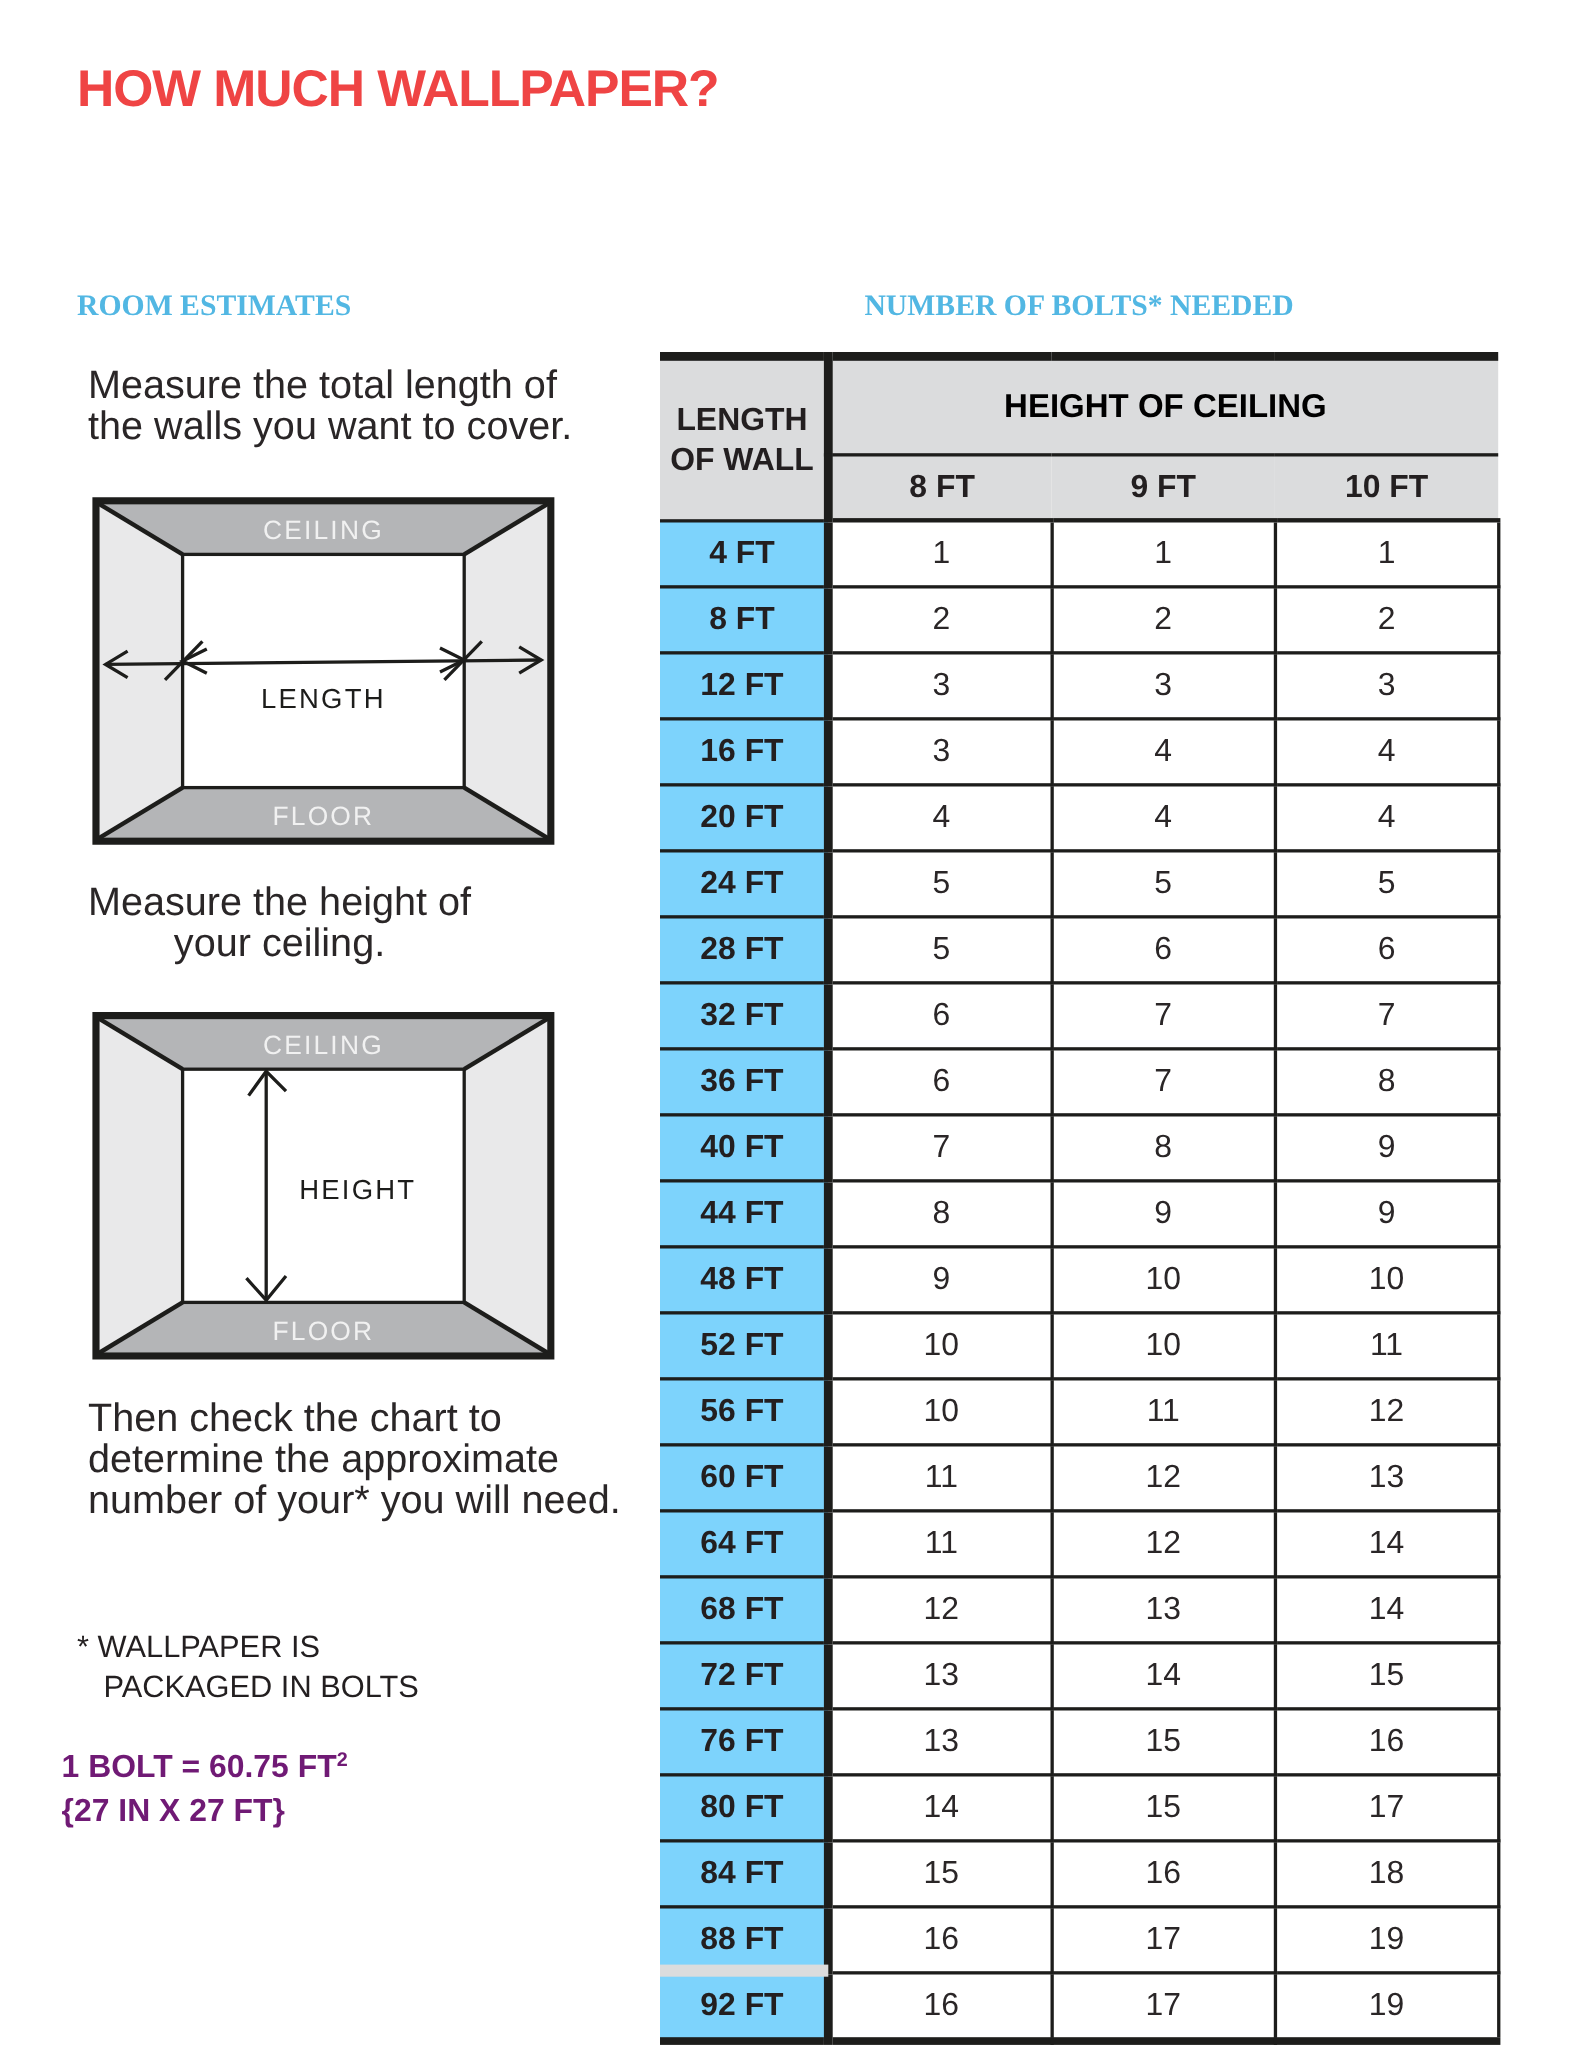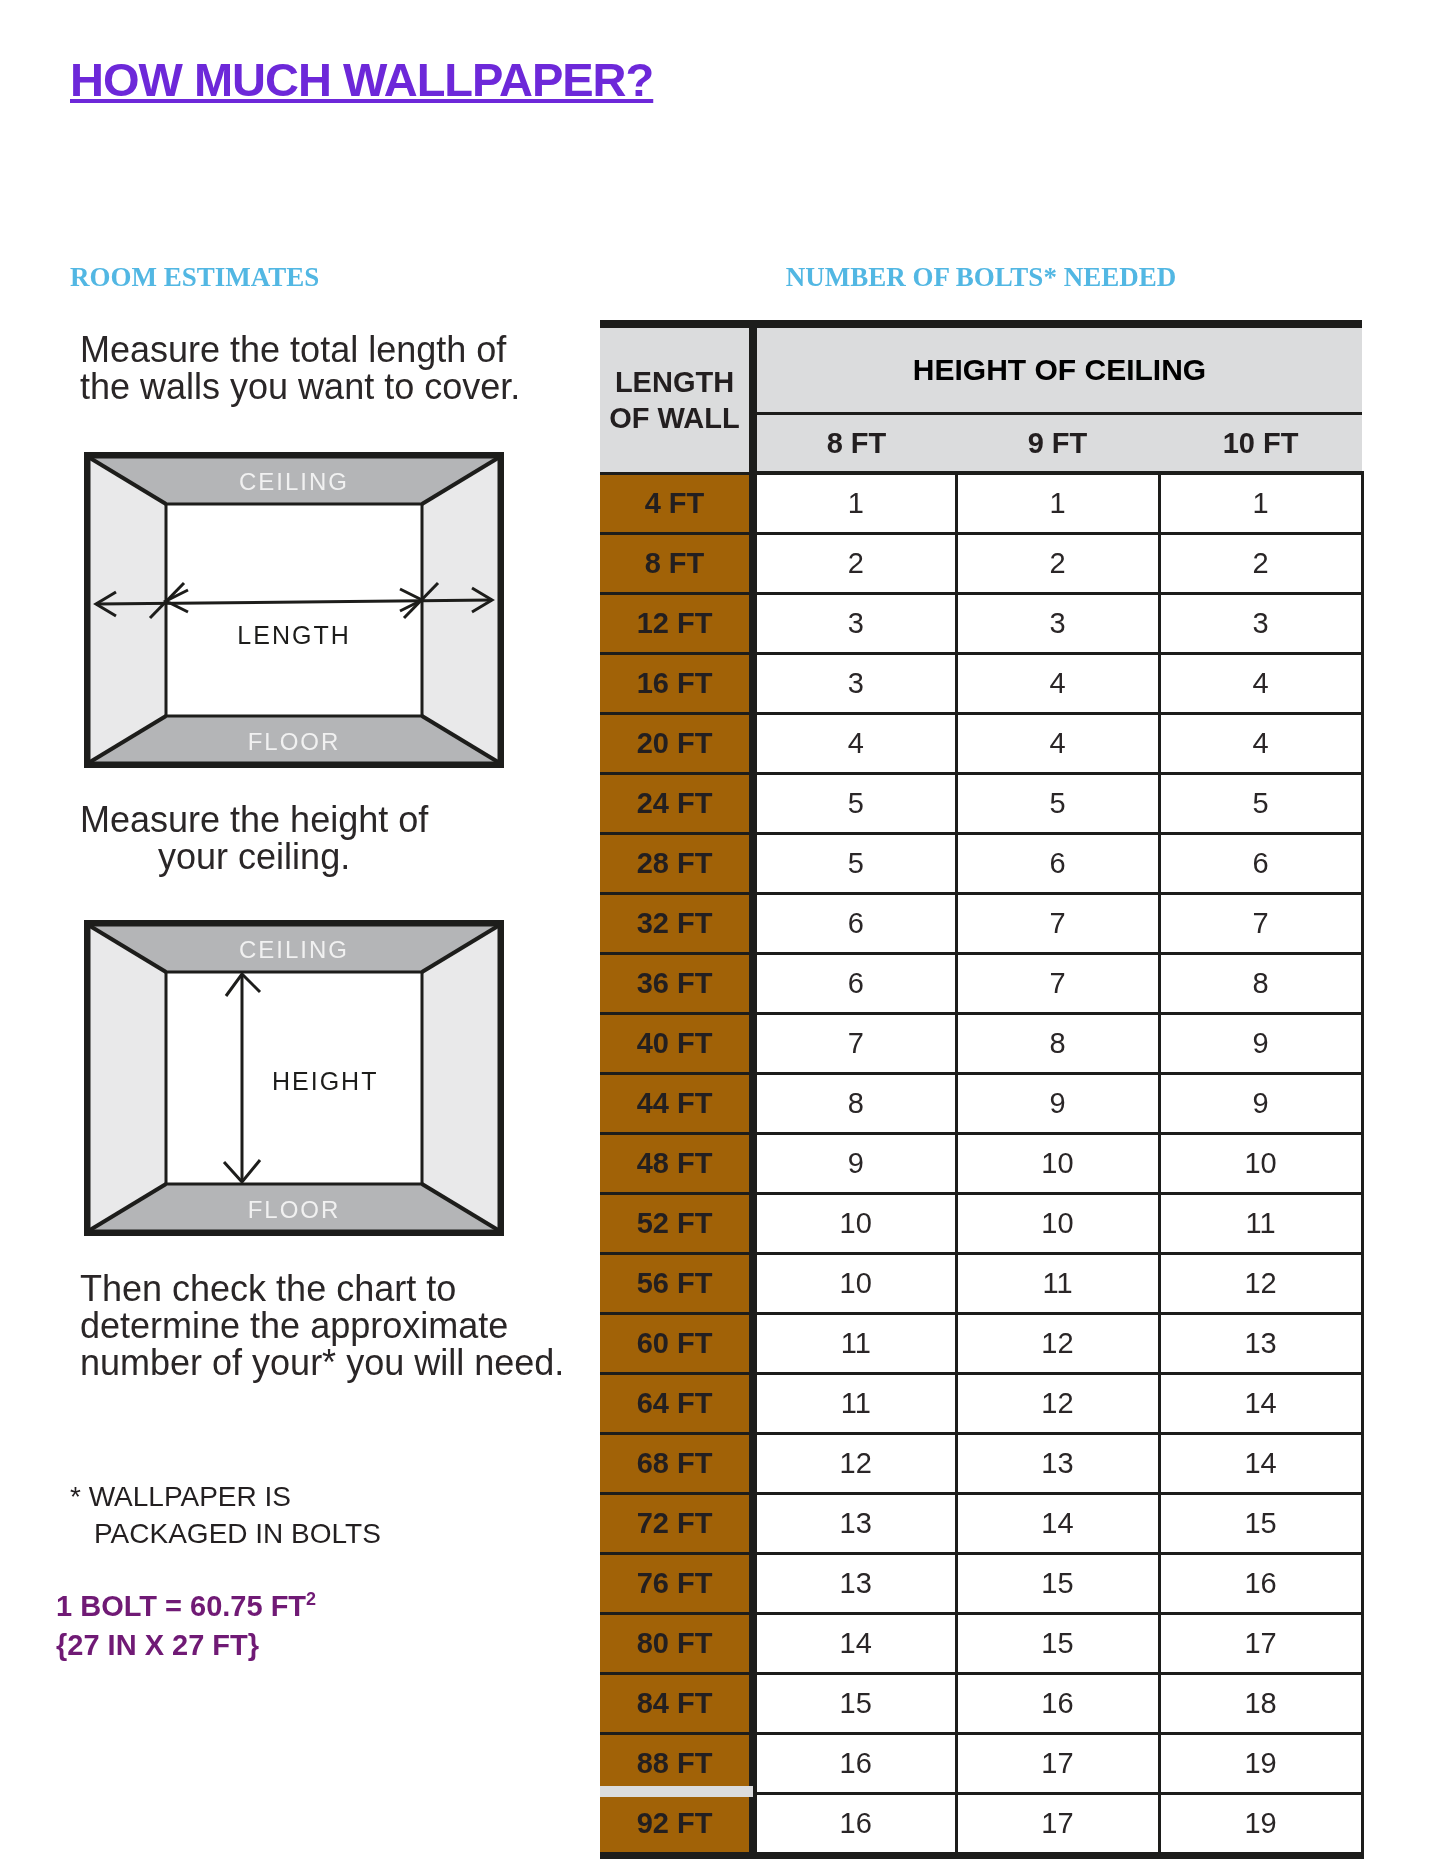--- a/index.html
+++ b/index.html
@@ -8,22 +8,21 @@
     width:1445px;
     height:1870px;
     background:#ffffff;
     font-family:"Liberation Sans", sans-serif;
     color:#262223;
     overflow:hidden;
   }
   .title{
     position:absolute; left:70px; top:52px;
     font-size:47px; font-weight:700; letter-spacing:-1px;
-    color:#6d28d9;
-    text-decoration:underline;
+    color:#ef4444;
   }
   .section-heading{
     position:absolute; top:262px;
     font-size:27px; font-weight:700; color:#52B7E3;font-family:Liberation Serif, serif;
   }
   .heading-left{ left:70px; }
   .heading-right{ left:600px; width:762px; text-align:center; }
   .para{
     position:absolute; left:80px;
     font-size:36px; line-height:37px; color:#2A2627;
@@ -68,21 +67,21 @@
     background:#DBDCDD; font-size:30px; font-weight:700; color:#000000;
     height:84px;
     border-bottom:3px solid #1D1D1B;
   }
   .cell-sub{
     background:#DBDCDD; font-size:29px; font-weight:700; color:#231F20;
     height:56px;
     border-bottom:4px solid #1D1D1B;
   }
   .rowlabel{
-    background:#a16207; font-size:29px; font-weight:700; color:#231F20;
+    background:#7dd3fc; font-size:29px; font-weight:700; color:#231F20;
     height:57px;
     border-right:8px solid #1D1D1B;
     border-top:3px solid #1D1D1B;
     border-bottom:3px solid #1D1D1B;
   }
   .val{
     background:#ffffff; font-size:29px; color:#2A2627;
     border:3px solid #1D1D1B;
   }
   .gray-stub{

